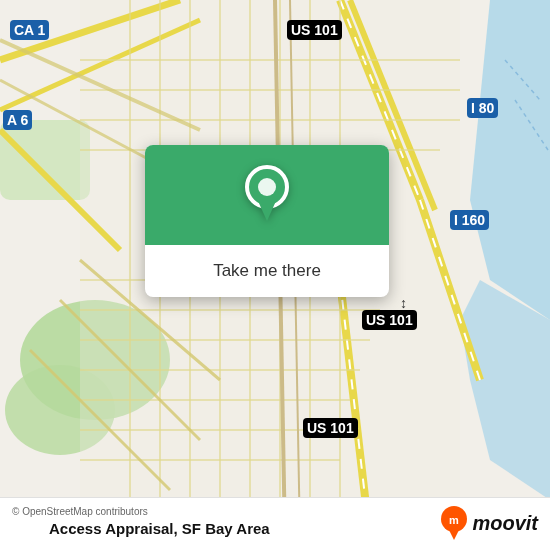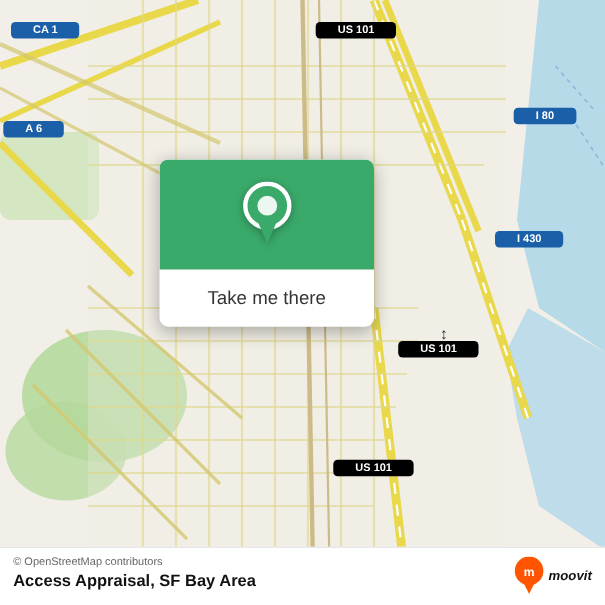--- a/index.html
+++ b/index.html
@@ -25,37 +25,37 @@
       position: absolute;
       top: 0; left: 0;
       width: 100%; height: 100%;
       background: #f2efe9;
     }
 
     
     .highway-shield {
       position: absolute;
       border-radius: 4px;
-      font-size: 10px;
+      font-size: 14px;
       font-weight: bold;
       color: white;
-      padding: 2px 20px;
+      padding: 2px 4px;
       text-align: center;
       min-width: 28px;
     }
 
     .shield-blue { background: #1a5fa8; }
     .shield-green { background: #000000; }
 
     
     #popup-card {
       position: absolute;
       top: 145px;
       left: 145px;
-      width: 195px;
+      width: 244px;
       background: white;
       border-radius: 8px;
       box-shadow: 0 4px 16px rgba(0,0,0,0.3);
       overflow: hidden;
       z-index: 100;
     }
 
     .popup-green-area {
       background: #3aaa6a;
       height: 100px;
@@ -108,30 +108,31 @@
     .attribution-text {
       font-size: 10px;
       color: #666;
       margin-bottom: 3px;
     }
 
     .location-title {
       font-size: 15px;
       font-weight: bold;
       color: #111;
+      margin-left: 37px;
     }
 
     .moovit-logo {
       display: flex;
       align-items: center;
       gap: 4px;
     }
 
     .moovit-text {
-      font-size: 12px;
+      font-size: 20px;
       font-weight: bold;
       color: #111;
       font-style: italic;
     }
 
     
     .map-element {
       position: absolute;
     }
 
@@ -204,21 +205,21 @@
     <line x1="275" y1="0" x2="285" y2="540" stroke="#ccbb88" stroke-width="4"></line>
     <line x1="290" y1="0" x2="300" y2="540" stroke="#ccbb88" stroke-width="2"></line>
 
     <circle cx="255" cy="235" r="6" fill="#3aaa6a" stroke="white" stroke-width="2"></circle>
   </svg>
 
   <div class="highway-shield shield-blue map-element" style="left:10px; top:20px;">CA 1</div>
   <div class="highway-shield shield-green map-element" style="left:287px; top:20px;">US 101</div>
   <div class="highway-shield shield-blue map-element" style="left:3px; top:110px;">A 6</div>
   <div class="highway-shield shield-blue map-element" style="left:443px; top:98px;margin-left:24px;">I 80</div>
-  <div class="highway-shield shield-blue map-element" style="left:450px; top:210px;">I 430</div>
+  <div class="highway-shield shield-blue map-element" style="left:450px; top:210px;">I 160</div>
   <div class="highway-shield shield-green map-element" style="left:362px; top:310px;">US 101</div>
   <div class="highway-shield shield-green map-element" style="left:303px; top:418px;">US 101</div>
 
   <div style="position:absolute; left:400px; top:295px; font-size:14px; color:#333; transform:rotate(0deg);">↕</div>
 
   <div id="popup-card">
     <div class="popup-green-area">
 
       <svg width="50" height="60" viewBox="0 0 50 60" class="pin-svg">
         <circle cx="25" cy="22" r="20" fill="#3aaa6a" stroke="white" stroke-width="4"></circle>

